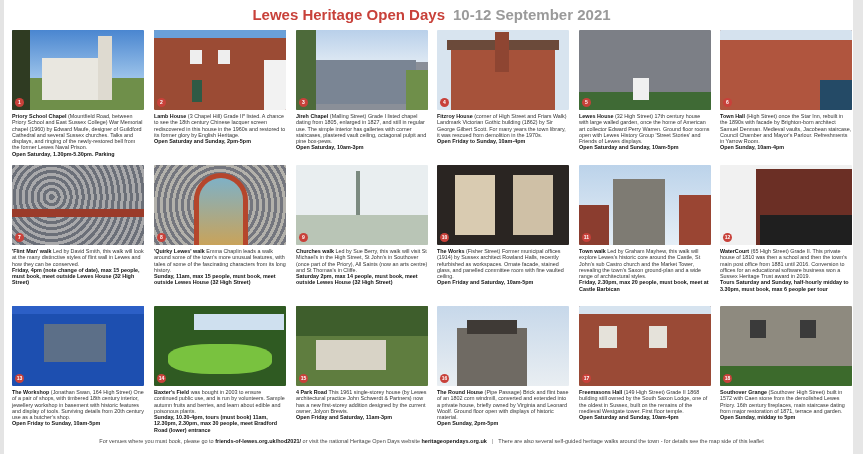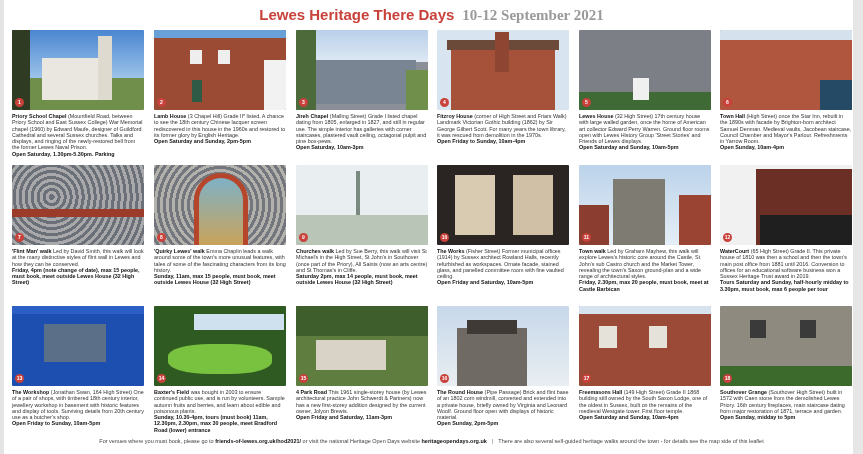--- a/index.html
+++ b/index.html
@@ -2,42 +2,42 @@
 <html><head>
 <meta charset="utf-8">
 <style>
   html, body { margin:0; padding:0; }
   body { width:863px; height:454px; background:#ffffff; position:relative; overflow:hidden;
          font-family:"Liberation Sans", sans-serif; color:#222; }
   .left-bar { position:absolute; left:0; top:0; width:4px; height:454px; background:#e4e4e4; }
   .right-bar { position:absolute; left:853px; top:0; width:10px; height:454px; background:#e6e6e6; }
   .title { position:absolute; top:6px; left:0; width:863px; text-align:center; font-size:15px; font-weight:bold; white-space:nowrap; }
   .title .t1 { color:#c8413a; }
-  .title .t2 { color:#9a9a9a; margin-left:8px;font-family:Liberation Serif, serif; }
+  .title .t2 { color:#9a9a9a; margin-left:8px; }
   .grid { position:absolute; left:12px; top:30px; width:830px; }
   .card { position:absolute; width:132px; }
   .photo { position:relative; width:132px; height:80px; overflow:hidden; border-radius:1px; }
   .badge { position:absolute; left:3px; bottom:3px; width:9px; height:9px; border-radius:50%;
            background:#c8413a; color:#fff; font-size:5px; line-height:9px; text-align:center; font-weight:bold; }
   .cap { margin-top:3px; font-size:5.4px; line-height:6.3px; color:#333; }
   .cap b.name { font-weight:bold; color:#111; }
   .cap .open { display:block; font-weight:bold; color:#111; }
   .footer { position:absolute; top:438px; left:0; width:863px; text-align:center; font-size:5.5px; color:#444; white-space:nowrap; }
   .footer b { color:#111; }
   .footer .sep { margin:0 5px; color:#777; }
   .blk { position:absolute; }
 </style>
 </head>
 <body>
 
 <div class="left-bar"></div>
 <div class="right-bar"></div>
 
 <div class="title">
-  <span class="t1">Lewes Heritage There Days</span><span class="t2">10-12 September 2021</span>
+  <span class="t1">Lewes Heritage Open Days</span><span class="t2">10-12 September 2021</span>
 </div>
 
 <div class="grid" id="grid">
     <div class="card" style="left: 0px; top: 0px;">
       <div class="photo">
         <div class="blk" style="inset:0;background:linear-gradient(#4a86d0,#9cc3ea 60%,#6f8f4a 60%)"></div>
         <div class="blk" style="left:30px;top:28px;width:70px;height:42px;background:#e9e7e0"></div>
         <div class="blk" style="left:86px;top:6px;width:14px;height:64px;background:#dedad0"></div>
         <div class="blk" style="left:0;top:0;width:18px;height:80px;background:#2f3b22"></div>
         <div class="badge">1</div>

